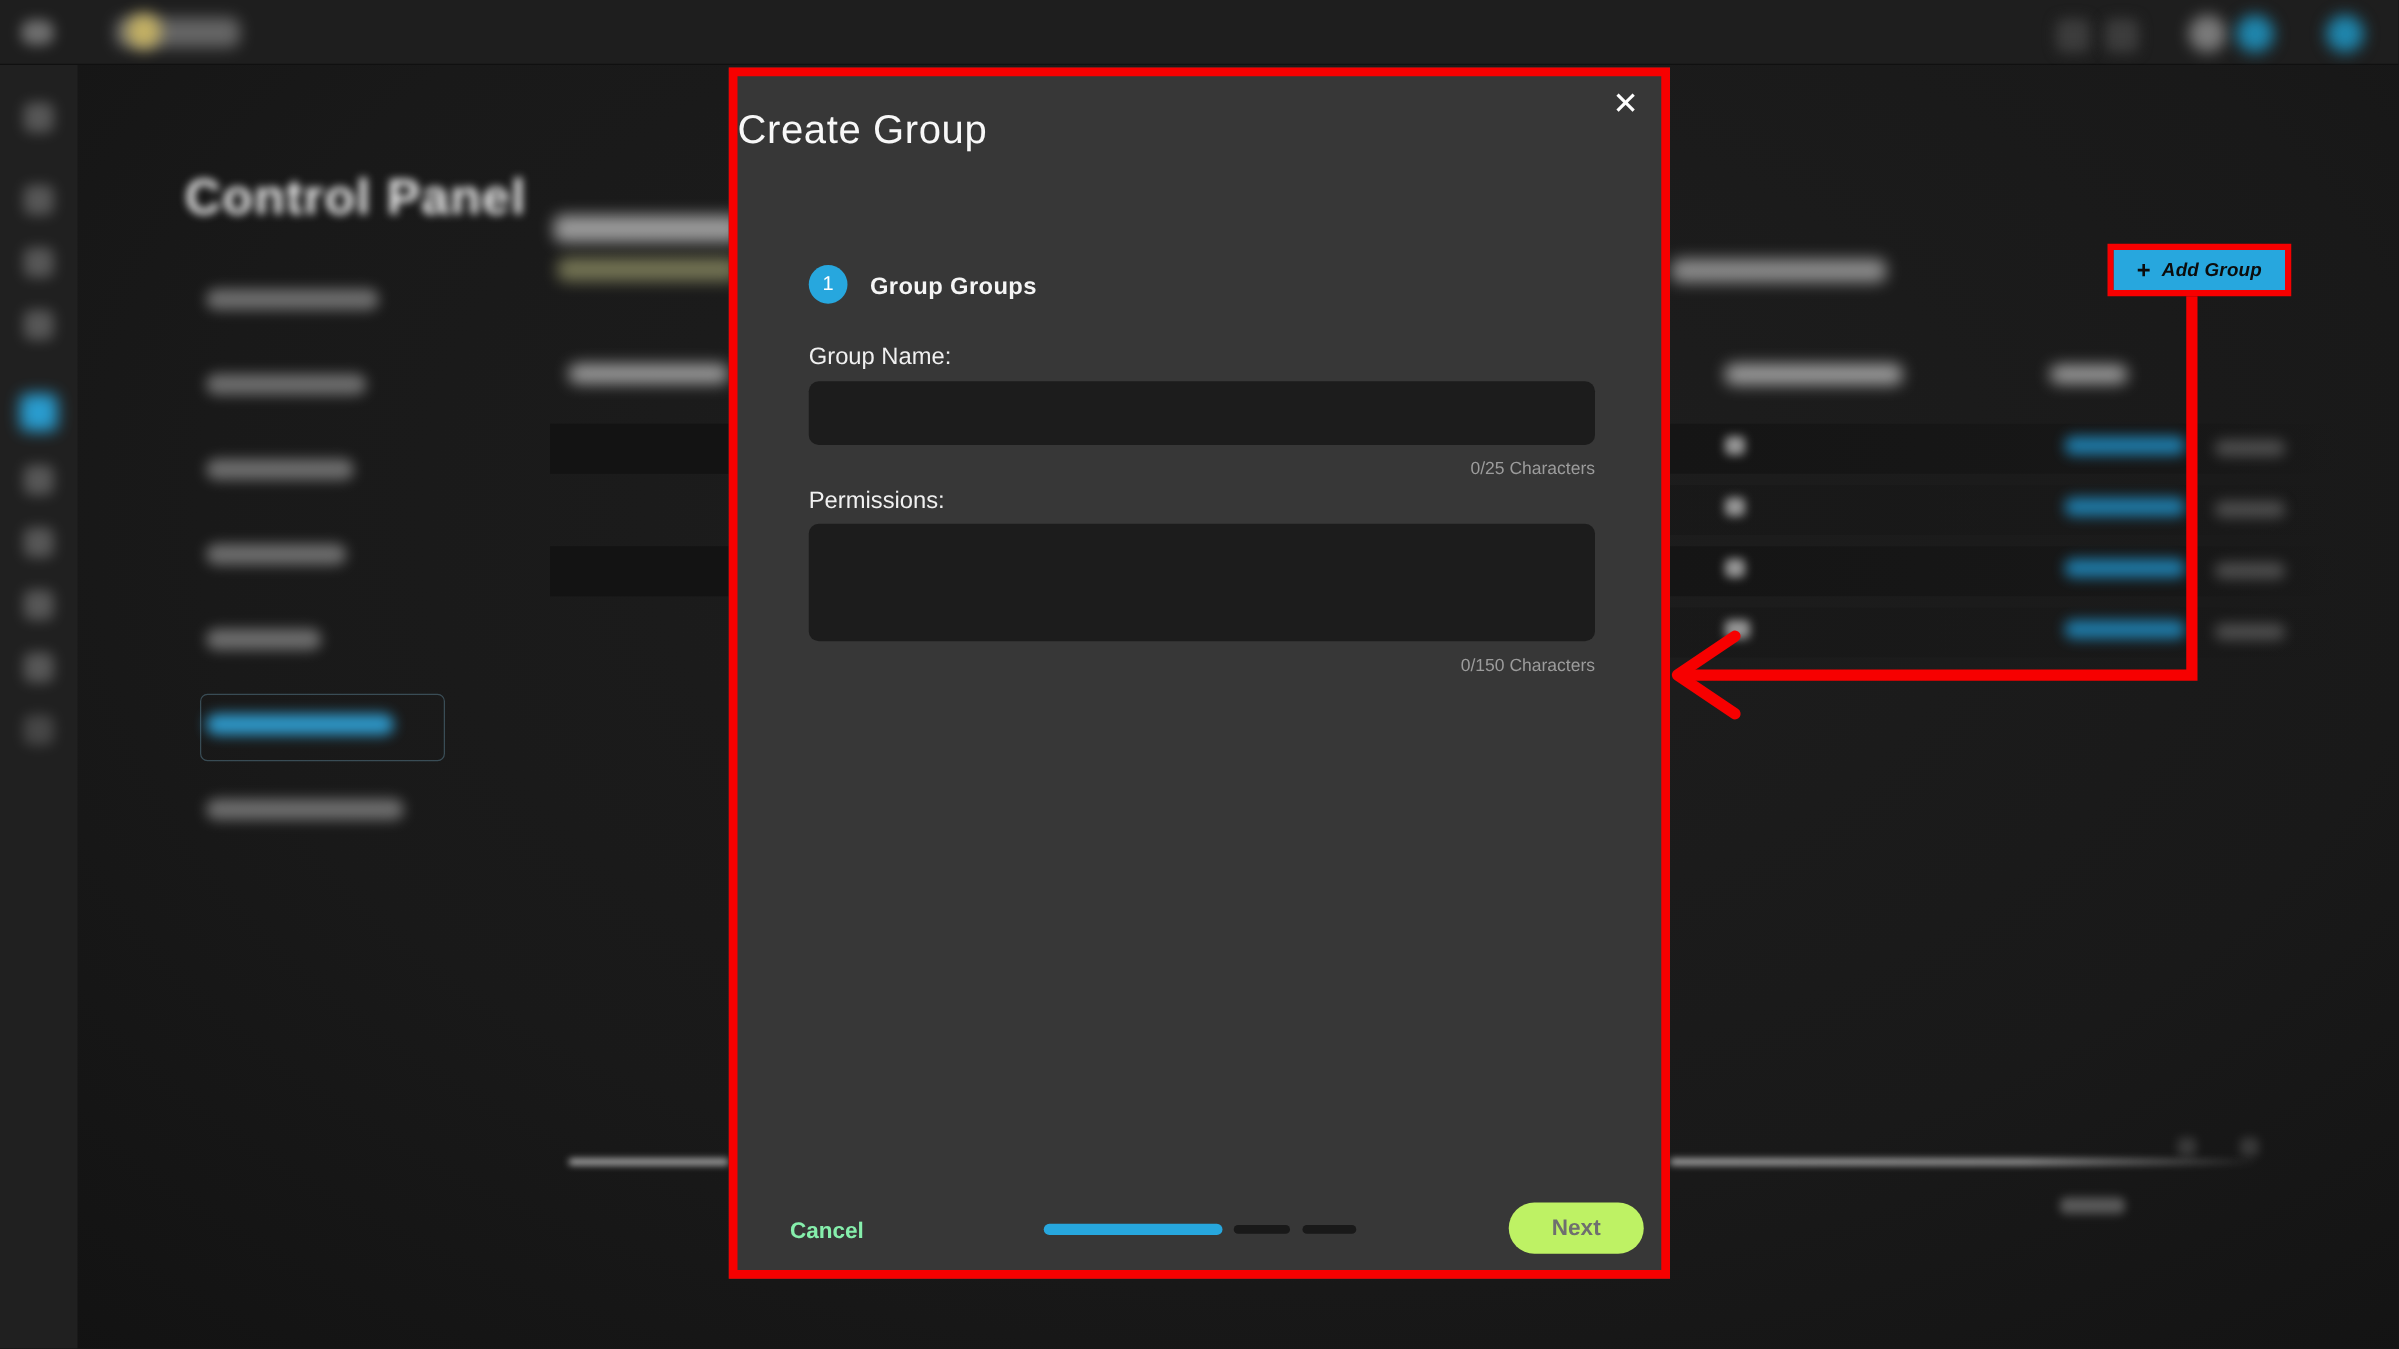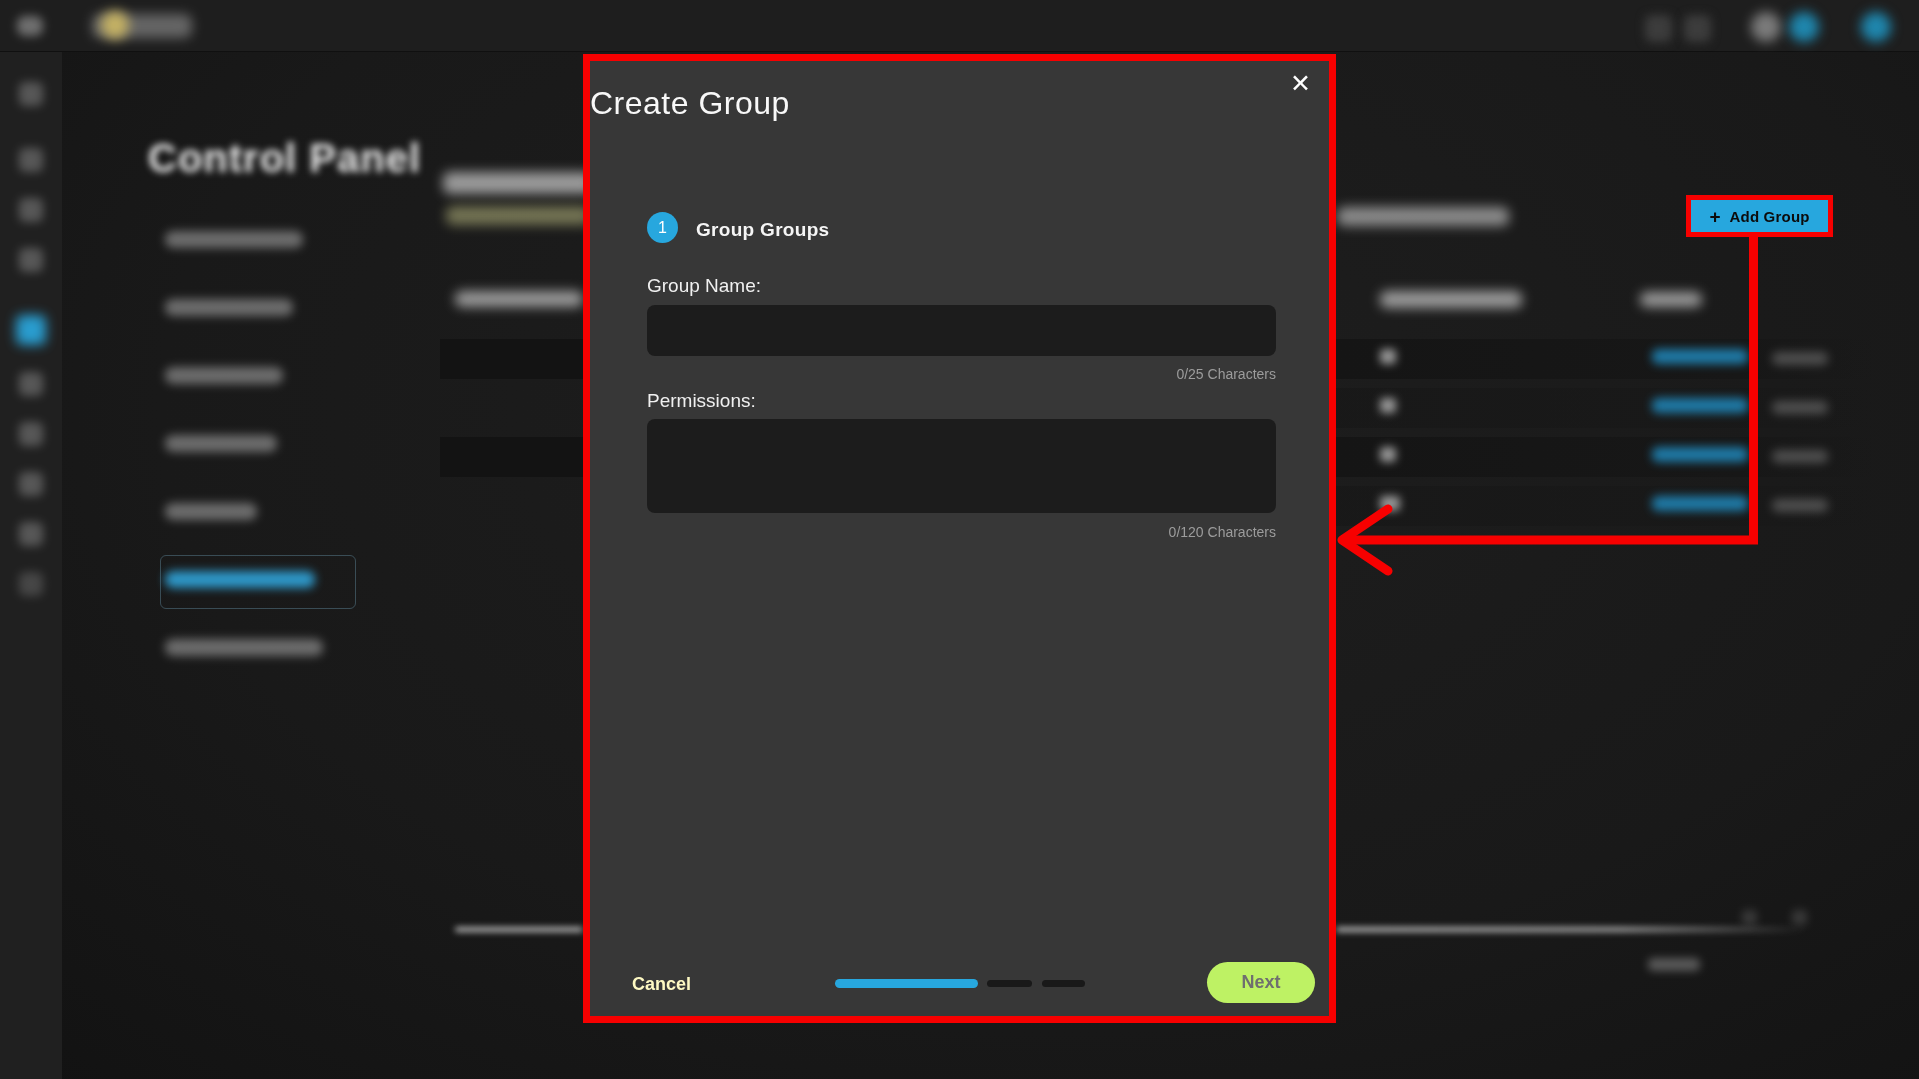--- a/index.html
+++ b/index.html
@@ -45,21 +45,21 @@
   .pag-blob { left:1648px; top:906px; width:52px; height:13px; background:#8f8f8f; filter:blur(4px); opacity:.55; border-radius:5px; }
   .pag-btn { width:15px; height:15px; border-radius:4px; background:#5a5a5a; filter:blur(4px); opacity:.5; }
 
   
   #modal-frame { left:583px; top:54px; width:753px; height:969px; border:7px solid #f70000;
       background:#373737; z-index:5; }
   #addgroup-frame { left:1686px; top:195px; width:147px; height:42px; border:5px solid #f70000; z-index:5; }
   #addgroup-btn { width:137px; height:32px; background:#27a7de; display:flex; align-items:center;
       justify-content:center; gap:9px; color:#0c0c0c; cursor:pointer; }
   #addgroup-btn .plus { font-size:19px; font-weight:600; line-height:1; }
-  #addgroup-btn .lbl { font-size:15px; font-weight:700; letter-spacing:.2px; }
+  #addgroup-btn .lbl { font-size:15px; font-weight:700; letter-spacing:.2px;font-style:italic; }
   #connector-svg { left:0; top:0; width:1919px; height:1079px; z-index:6; pointer-events:none; }
 
   
   .m { position:absolute; }
   #modal-close { right:18px; top:10px; font-size:25px; color:#ffffff; cursor:pointer; line-height:1; font-weight:400; }
   #modal-title { left:0; top:24px; width:739px; text-align:left; font-size:32px; font-weight:400;
       color:#f8f8f8; letter-spacing:.5px; }
   #modal-subtitle { left:0; top:70px; width:739px; text-align:center; font-size:18px; color:#ececec; }
   #step-circle { left:57px; top:151px; width:31px; height:31px; border-radius:50%; background:#27a7de;
       color:#fff; display:flex; align-items:center; justify-content:center; font-size:16px; font-weight:400; }
@@ -67,21 +67,21 @@
   .field-label { left:57px; font-size:19px; color:#f0f0f0; }
   #gname-label { top:214px; }
   #desc-label { top:329px; }
   .field-input { left:57px; width:629px; background:#1c1c1c; border:none; border-radius:8px;
       color:#e8e8e8; font-size:17px; padding:8px 14px; outline:none; font-family:"Liberation Sans",sans-serif; }
   #gname-input { top:244px; height:51px; }
   #desc-input { top:358px; height:94px; resize:none; }
   .counter { right:53px; font-size:14px; color:#9c9c9c; }
   #gname-counter { top:305px; }
   #desc-counter { top:463px; }
-  #cancel-btn { left:42px; top:913px; font-size:18px; font-weight:600; color:#fef9c3; cursor:pointer; }
+  #cancel-btn { left:42px; top:913px; font-size:18px; font-weight:600; color:#86efac; cursor:pointer; }
   .prog { border-radius:5px; }
   #prog-1 { left:245px; top:918px; width:143px; height:9px; background:#27a7de; }
   #prog-2 { left:397px; top:919px; width:45px; height:7px; background:#191919; }
   #prog-3 { left:452px; top:919px; width:43px; height:7px; background:#191919; }
   #next-btn { left:617px; top:901px; width:108px; height:41px; border-radius:21px; background:#bef264;
       color:#6f6f6f; font-size:18px; font-weight:600; display:flex; align-items:center; justify-content:center; cursor:default; }
 </style>
 </head>
 <body>
 
@@ -180,21 +180,21 @@
       <span>1</span>
     </div>
     <div id="step-label" class="m">Group Groups</div>
 
     <div id="gname-label" class="m field-label">Group Name:</div>
     <input id="gname-input" class="m field-input" type="text" value="" style="">
     <div id="gname-counter" class="m counter">0/25 Characters</div>
 
     <div id="desc-label" class="m field-label">Permissions:</div>
     <textarea id="desc-input" class="m field-input" style=""></textarea>
-    <div id="desc-counter" class="m counter">0/120 Characters</div>
+    <div id="desc-counter" class="m counter">0/150 Characters</div>
 
     <div id="cancel-btn" class="m">Cancel</div>
     <div id="prog-1" class="m prog"></div>
     <div id="prog-2" class="m prog"></div>
     <div id="prog-3" class="m prog"></div>
     <div id="next-btn" class="m">Next</div>
   </div>
 
 </div>
 

